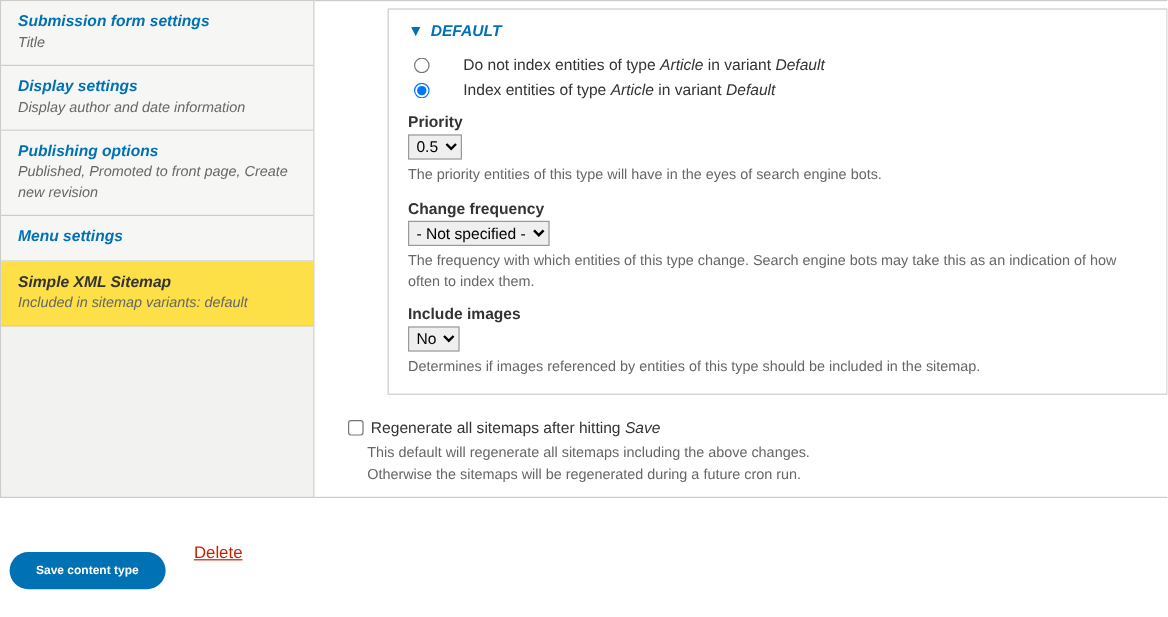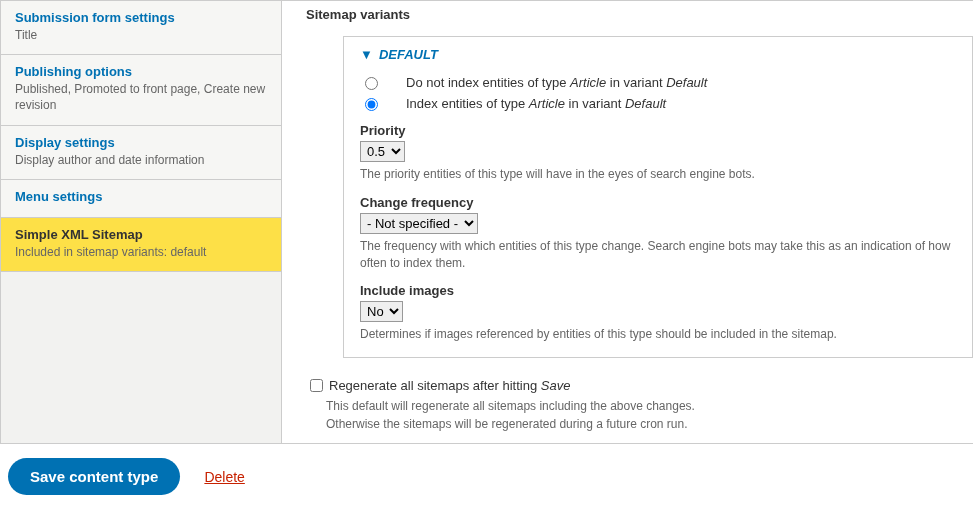--- a/index.html
+++ b/index.html
@@ -8,24 +8,25 @@
     font-family: "Lucida Grande", "Lucida Sans Unicode", Verdana, sans-serif;
     font-size: 13px;
     color: #333;
     background: #fff;
   }
   .wrapper {
     display: flex;
     width: 973px;
   }
   .sidebar {
-    width: 282px;
+    width: 262px;
     background: #f2f2f0;
     border: 1px solid #ccc;
     border-right: 1px solid #ccc;
+    font-style: italic;
   }
   .tab {
     padding: 9px 14px 11px 14px;
     border-bottom: 1px solid #ccc;
     cursor: pointer;
     background: #f6f6f4;
   }
   .tab.active {
     background: #fde047;
     position: relative;
@@ -102,60 +103,60 @@
     display: flex;
     align-items: center;
     gap: 24px;
   }
   .btn-primary {
     background: #0071b3;
     color: #fff;
     border: none;
     border-radius: 20px;
     padding: 10px 22px;
-    font-size: 15px;
-    font-weight: bold;
-    cursor: pointer;
+    font-size: 10px;
+    font-weight: bold;
+    cursor: pointer;
+    margin-top: 31px;
   }
   .link-delete {
     color: #c72100;
     text-decoration: underline;
     cursor: pointer;
     font-size: 14px;
   }
 </style>
 </head>
 <body>
 
 <div class="wrapper">
   <div class="sidebar">
     <div class="tab">
       <h3>Submission form settings</h3>
       <div class="desc">Title</div>
     </div>
     <div class="tab">
+      <h3>Display settings</h3>
+      <div class="desc">Display author and date information</div>
+    </div>
+    <div class="tab">
       <h3>Publishing options</h3>
       <div class="desc">Published, Promoted to front page, Create new revision</div>
-    </div>
-    <div class="tab">
-      <h3>Display settings</h3>
-      <div class="desc">Display author and date information</div>
     </div>
     <div class="tab">
       <h3>Menu settings</h3>
     </div>
     <div class="tab active">
       <h3>Simple XML Sitemap</h3>
       <div class="desc">Included in sitemap variants: default</div>
     </div>
     <div class="filler"></div>
   </div>
 
   <div class="main">
-    <div class="section-title">Sitemap variants</div>
 
     <div class="details">
       <div class="summary">
         <span class="arrow">▼</span><span>DEFAULT</span>
       </div>
 
       <div class="radio-row">
         <input type="radio" name="idx" style="">
         <label>
           <span>Do not index entities of type </span><em>Article</em><span> in variant </span><em>Default</em>

